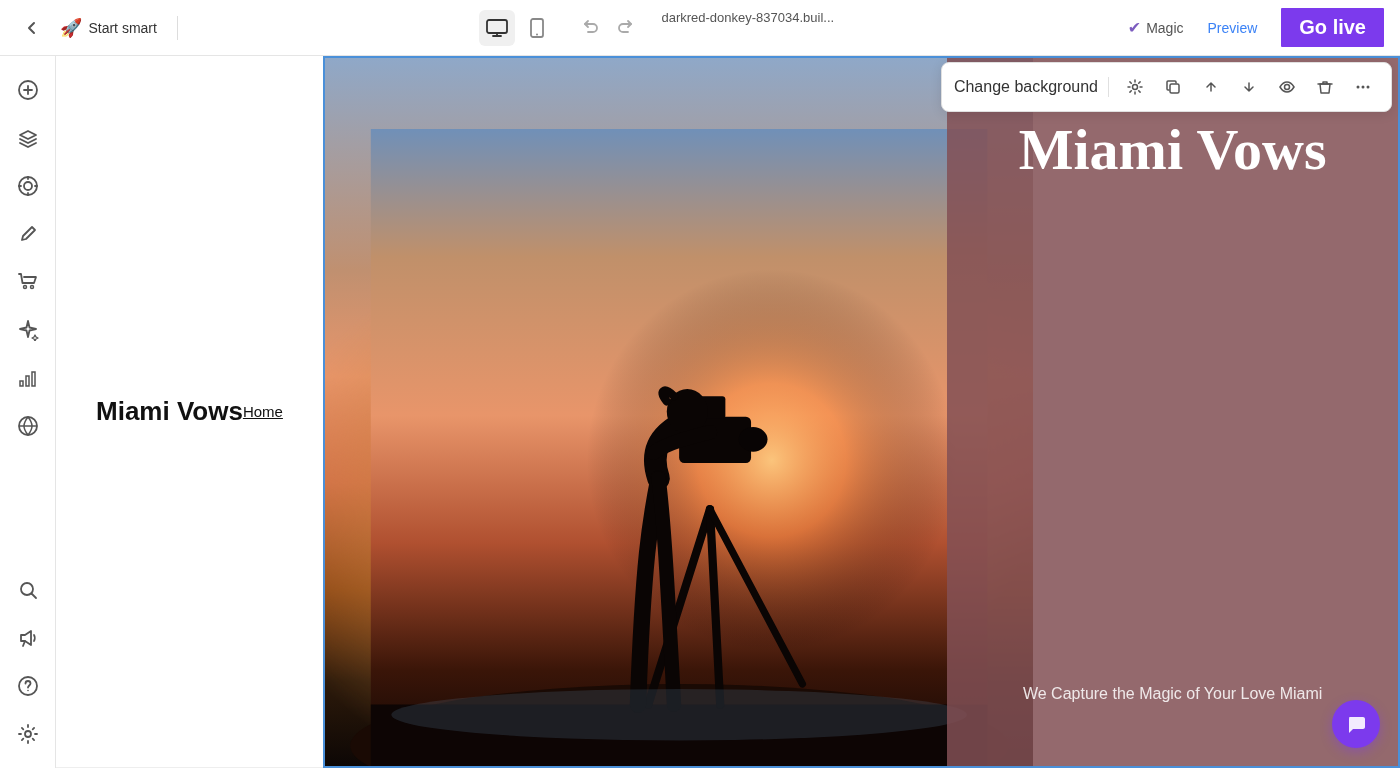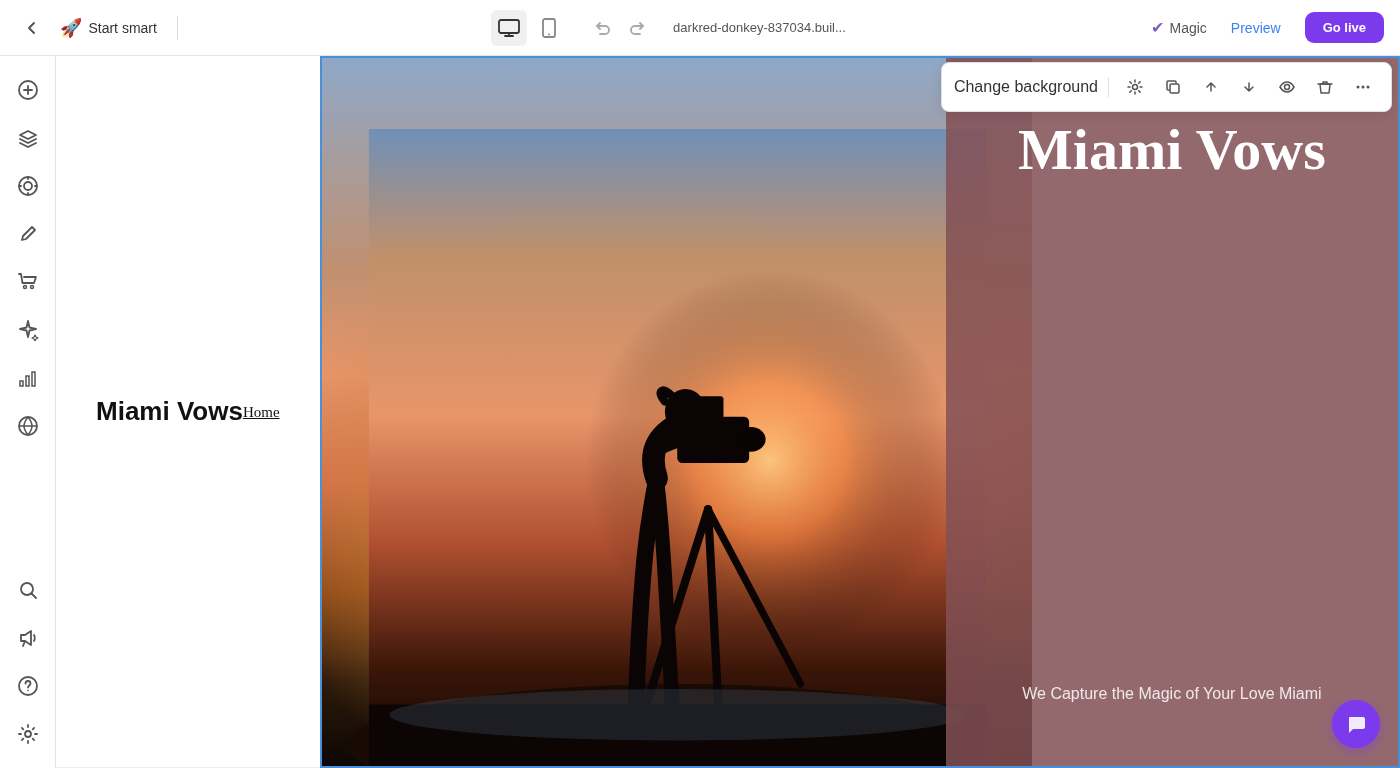--- a/index.html
+++ b/index.html
@@ -27,21 +27,21 @@
       color: #555;
       font-size: 18px;
     }
     .nav-start-guide {
       display: flex; align-items: center; gap: 6px;
       font-size: 14px; color: #333; font-weight: 500;
       cursor: pointer;
     }
     .nav-rocket { font-size: 18px; }
     .nav-divider { width: 1px; height: 24px; background: #ddd; margin: 0 8px; }
-    .nav-center { flex: 1; display: flex; align-items: center; justify-content: center; gap: 20px; }
+    .nav-center { flex: 1; display: flex; justify-content: center; gap: 20px; }
     .nav-device-btns { display: flex; gap: 4px; }
     .nav-device-btn {
       width: 36px; height: 36px;
       border: none; background: transparent;
       border-radius: 6px;
       cursor: pointer;
       display: flex; align-items: center; justify-content: center;
       color: #555; font-size: 18px;
     }
     .nav-device-btn.active { background: #f0f0f0; }
@@ -66,23 +66,23 @@
     .nav-check-icon { color: #7c5cbf; font-size: 16px; }
     .nav-preview-btn {
       font-size: 14px; color: #3b82f6; font-weight: 500;
       border: none; background: transparent; cursor: pointer;
       padding: 6px 12px;
     }
     .nav-golive-btn {
       background: #7c3aed;
       color: #fff;
       border: none;
-      border-radius: 9px;
+      border-radius: 1px;
       padding: 8px 18px;
-      font-size: 13px; font-weight: 600;
+      font-size: 20px; font-weight: 600;
       cursor: pointer;
     }
 
     
     .main-layout {
       display: flex;
       flex: 1;
       overflow: hidden;
     }
 
@@ -132,21 +132,20 @@
     .site-title {
       font-size: 26px;
       font-weight: 700;
       color: #111;
     }
     .site-nav-link {
       font-size: 15px;
       color: #111;
       text-decoration: underline;
       cursor: pointer;
-      font-family: Liberation Serif, serif;
     }
 
     
     .canvas-area {
       flex: 1;
       overflow: hidden;
       position: relative;
     }
     .smart-layout-badge {
       background: #5b3bd4;

